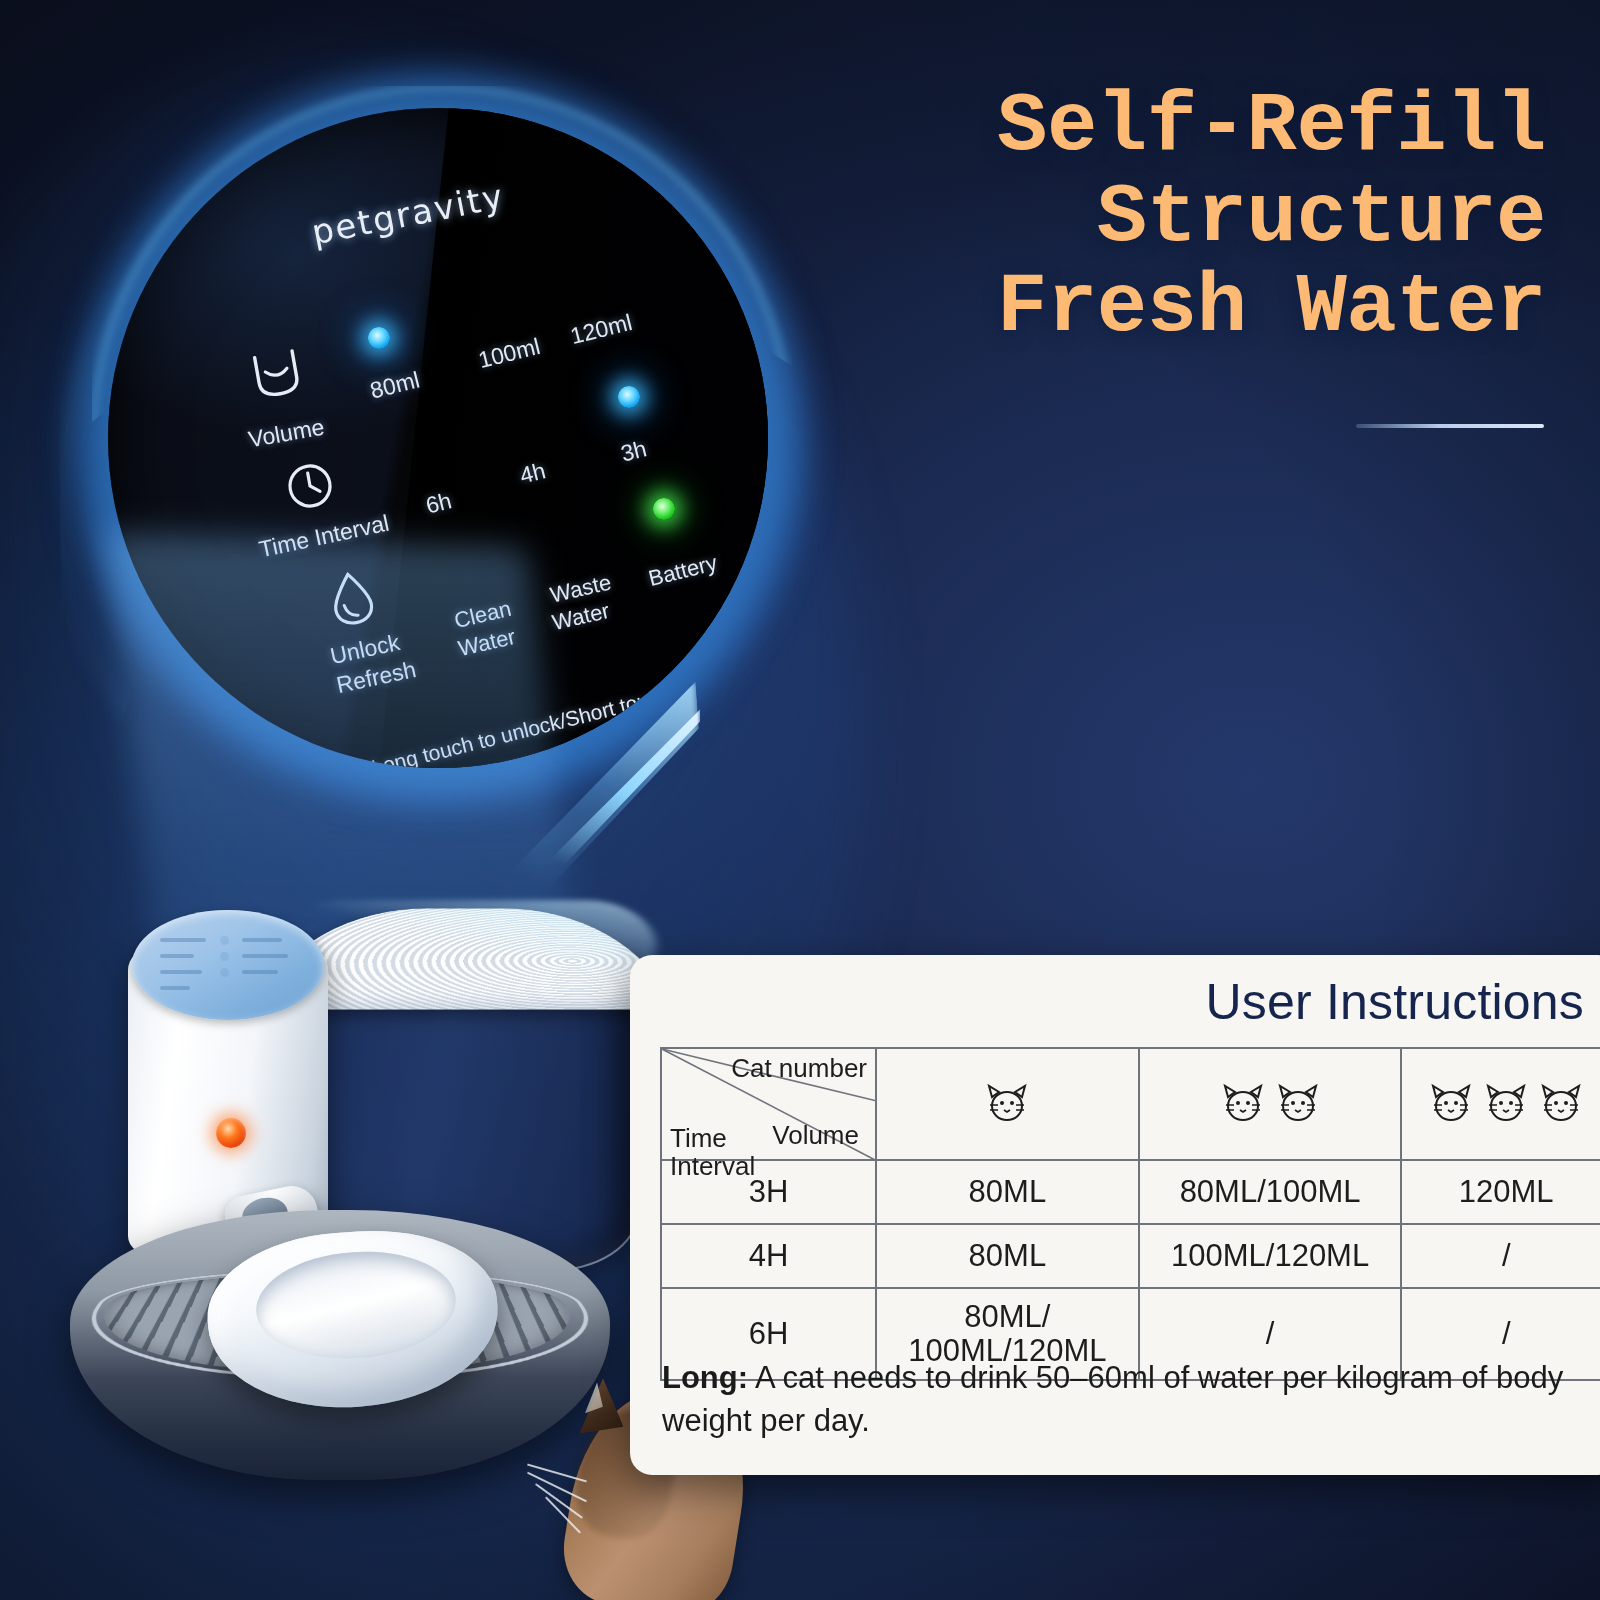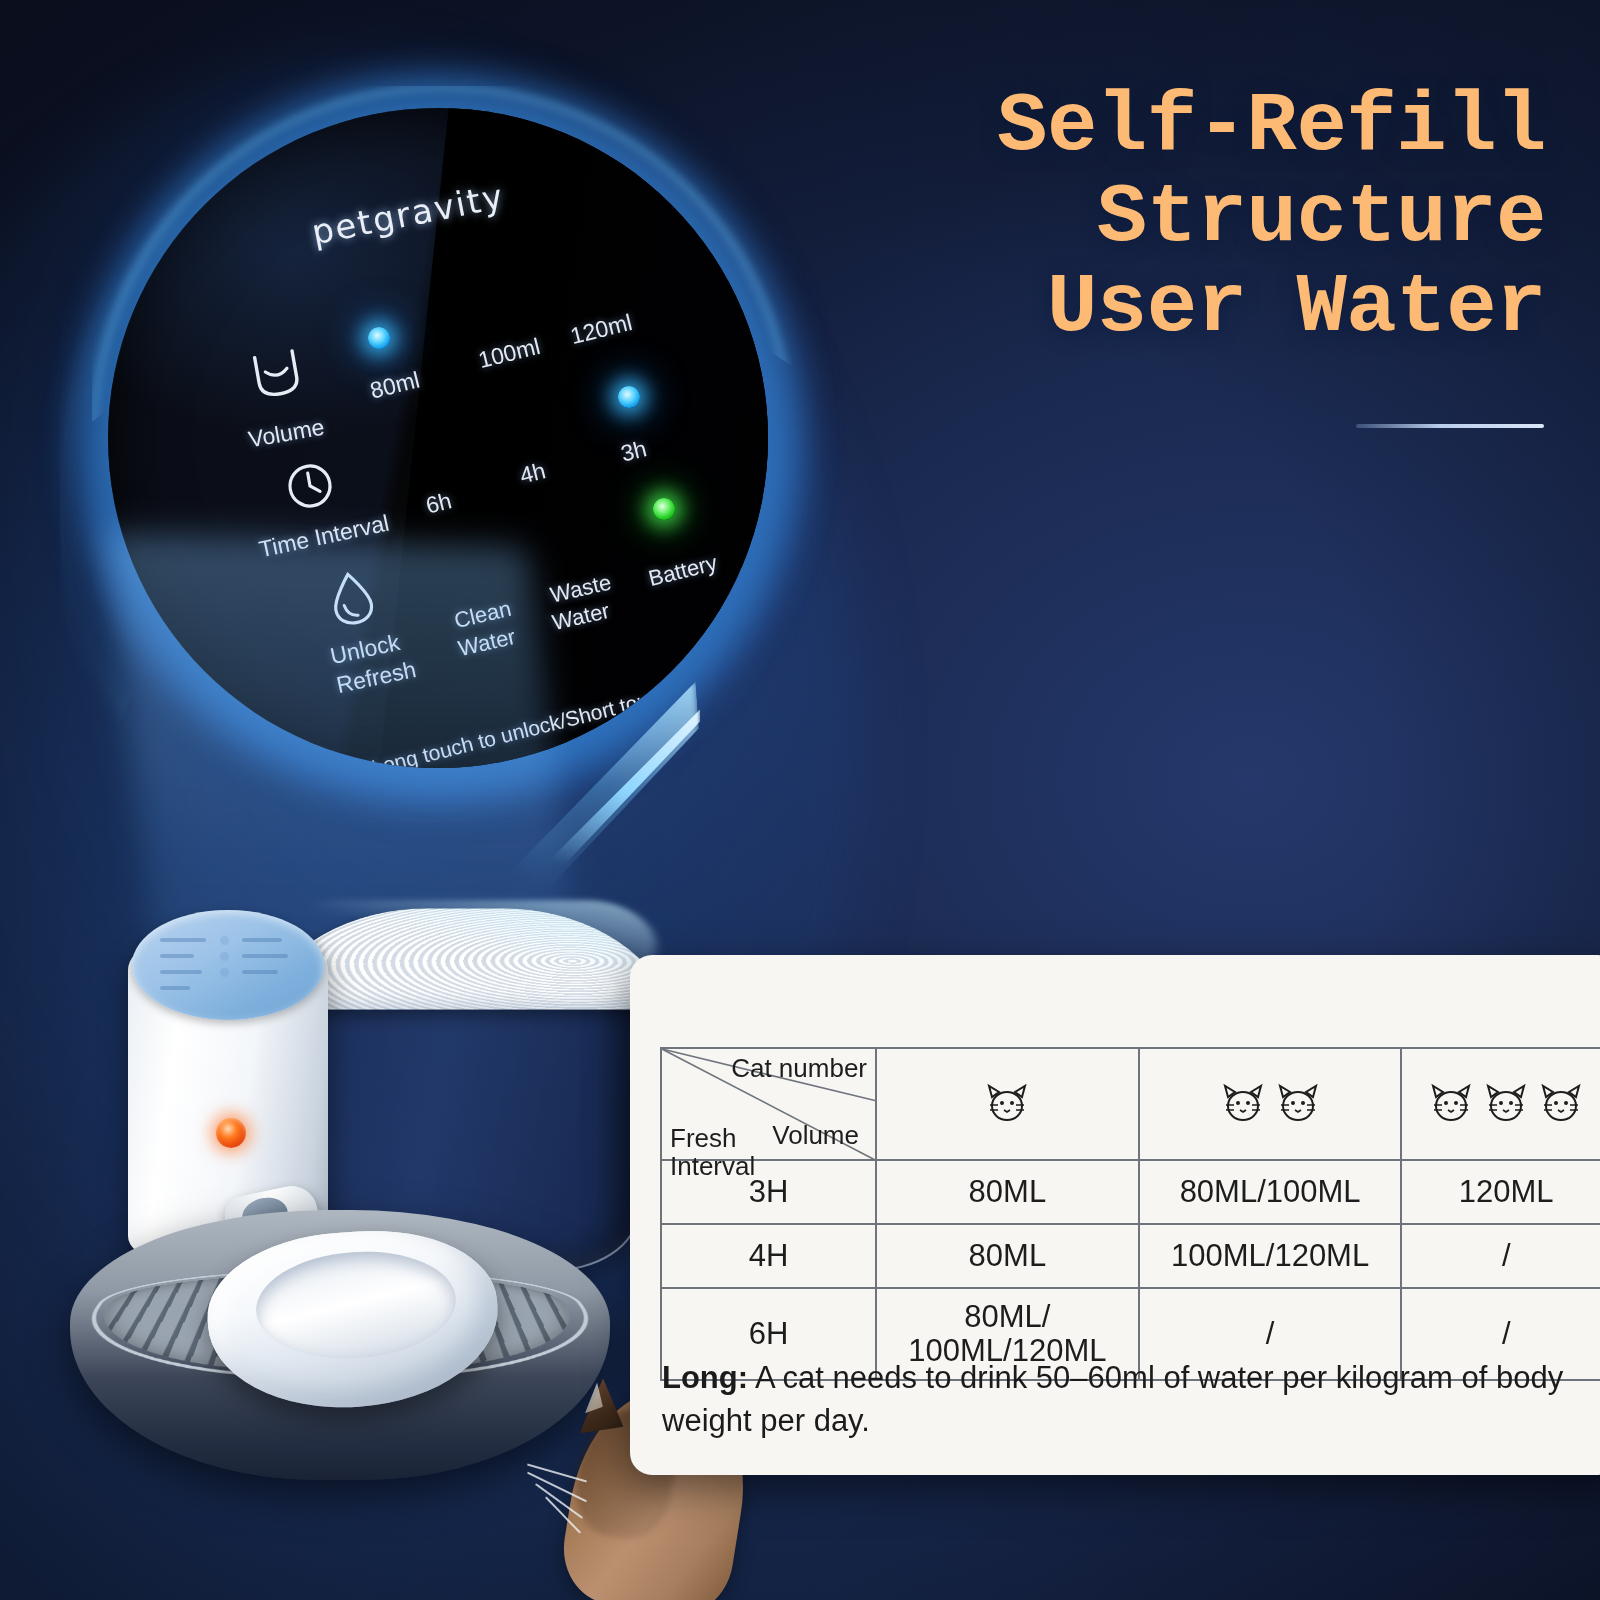--- a/index.html
+++ b/index.html
@@ -416,38 +416,39 @@
     <div class="cat-ear"></div>
     <div class="cat-ear-hl"></div>
     <span class="whisk" style="left:6px;top:104px;width:62px;transform:rotate(16deg);"></span>
     <span class="whisk" style="left:4px;top:118px;width:66px;transform:rotate(26deg);"></span>
     <span class="whisk" style="left:10px;top:132px;width:58px;transform:rotate(36deg);"></span>
     <span class="whisk" style="left:18px;top:146px;width:50px;transform:rotate(46deg);"></span>
   </div>
 
   <div class="headline">
     <div>Self-Refill Structure</div>
-    <div>User Water</div>
+    <div>Fresh Water</div>
   </div>
   <div class="rule"></div>
 
   <div class="card">
+    <div class="card-title">User Instructions</div>
 
     <table class="tbl">
       <tbody>
           <tr>
         <th class="hdr-cell">
           <svg class="slash" viewBox="0 0 215 112" preserveAspectRatio="none">
             <line x1="0" y1="0" x2="215" y2="52" stroke="#6f747c" stroke-width="1.6"></line>
             <line x1="0" y1="0" x2="215" y2="112" stroke="#6f747c" stroke-width="1.6"></line>
           </svg>
           <span class="hc-cat">Cat number</span>
           <span class="hc-vol">Volume</span>
           <span class="hc-time">
-            <span>Fresh</span><br>
+            <span>Time</span><br>
             <span>Interval</span>
           </span>
         </th>
         <th class="catcell">
           <div class="catrow">
             <svg width="46" height="42" viewBox="0 0 46 42">
               <path d="M8 14 L5 3 L15 9 Z M38 14 L41 3 L31 9 Z" fill="none" stroke="#1d1d1d" stroke-width="2"></path>
               <ellipse cx="23" cy="23" rx="15" ry="14" fill="none" stroke="#1d1d1d" stroke-width="2"></ellipse>
               <circle cx="18" cy="20" r="2" fill="#1d1d1d"></circle>
                   <circle cx="28" cy="20" r="2" fill="#1d1d1d"></circle>

